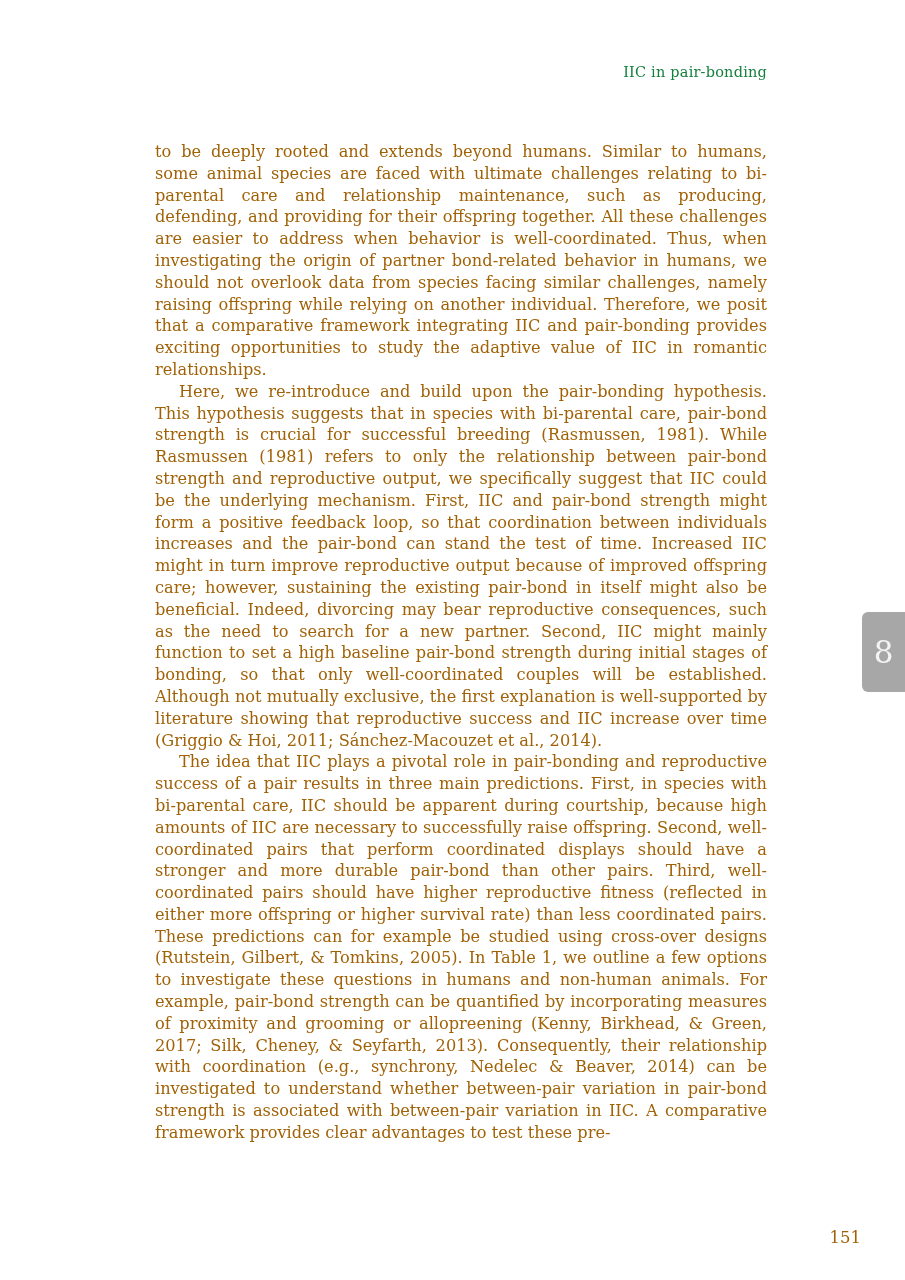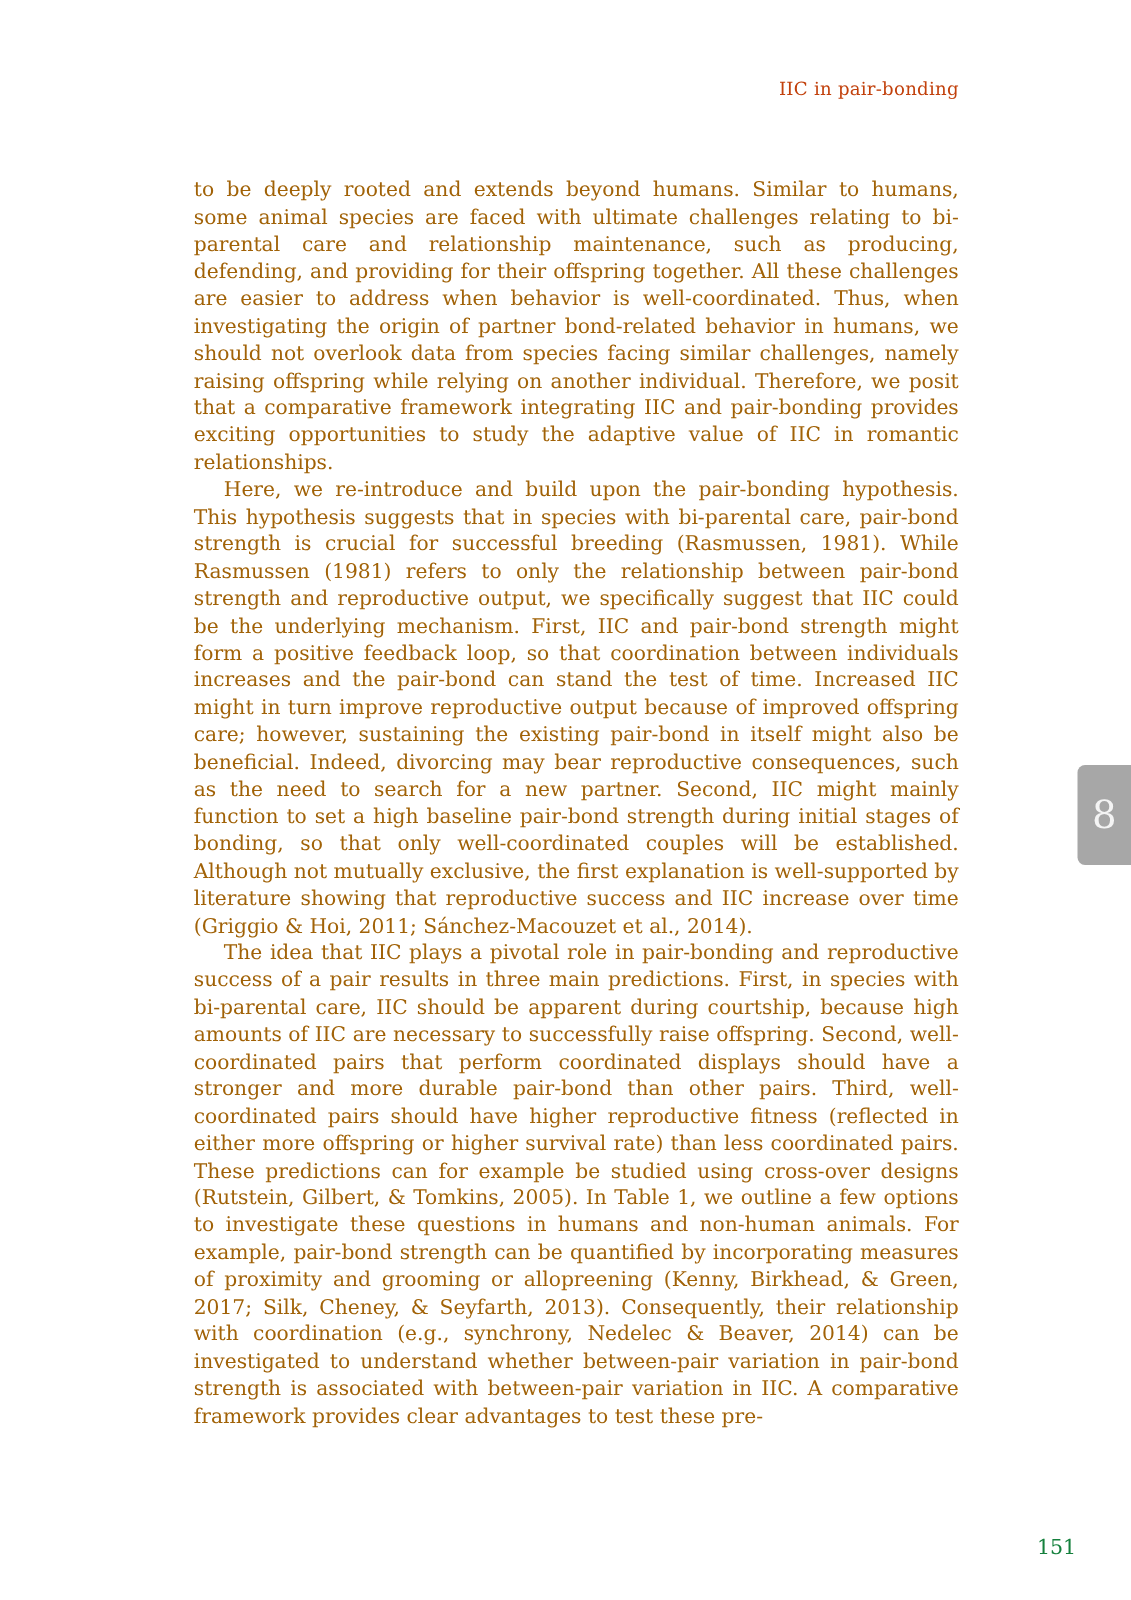--- a/index.html
+++ b/index.html
@@ -16,21 +16,21 @@
     font-family: "DejaVu Serif", "Liberation Serif", serif;
     color: #1c1c1c;
   }
   .running-header {
     position: absolute;
     top: 64px;
     left: 155px;
     width: 612px;
     text-align: right;
     font-size: 14.5px;
-    color: #c2410c;
+    color: #15803d;
     letter-spacing: 0.2px;
   }
   .body-text {
     position: absolute;
     top: 141px;
     left: 155px;
     width: 612px;
     font-size: 16.2px;
     line-height: 21.8px;
     text-align: justify;
@@ -61,21 +61,21 @@
     font-weight: 400;
     font-family: "DejaVu Serif", "Liberation Serif", serif;
   }
   .page-number {
     position: absolute;
     top: 1228px;
     left: 155px;
     width: 706px;
     text-align: right;
     font-size: 16.5px;
-    color: #15803d;
+    color: #a16207;
   }
 </style>
 </head>
 <body>
 
 <div class="page">
 
   <div class="running-header">IIC in pair-bonding</div>
 
   <div class="body-text">

